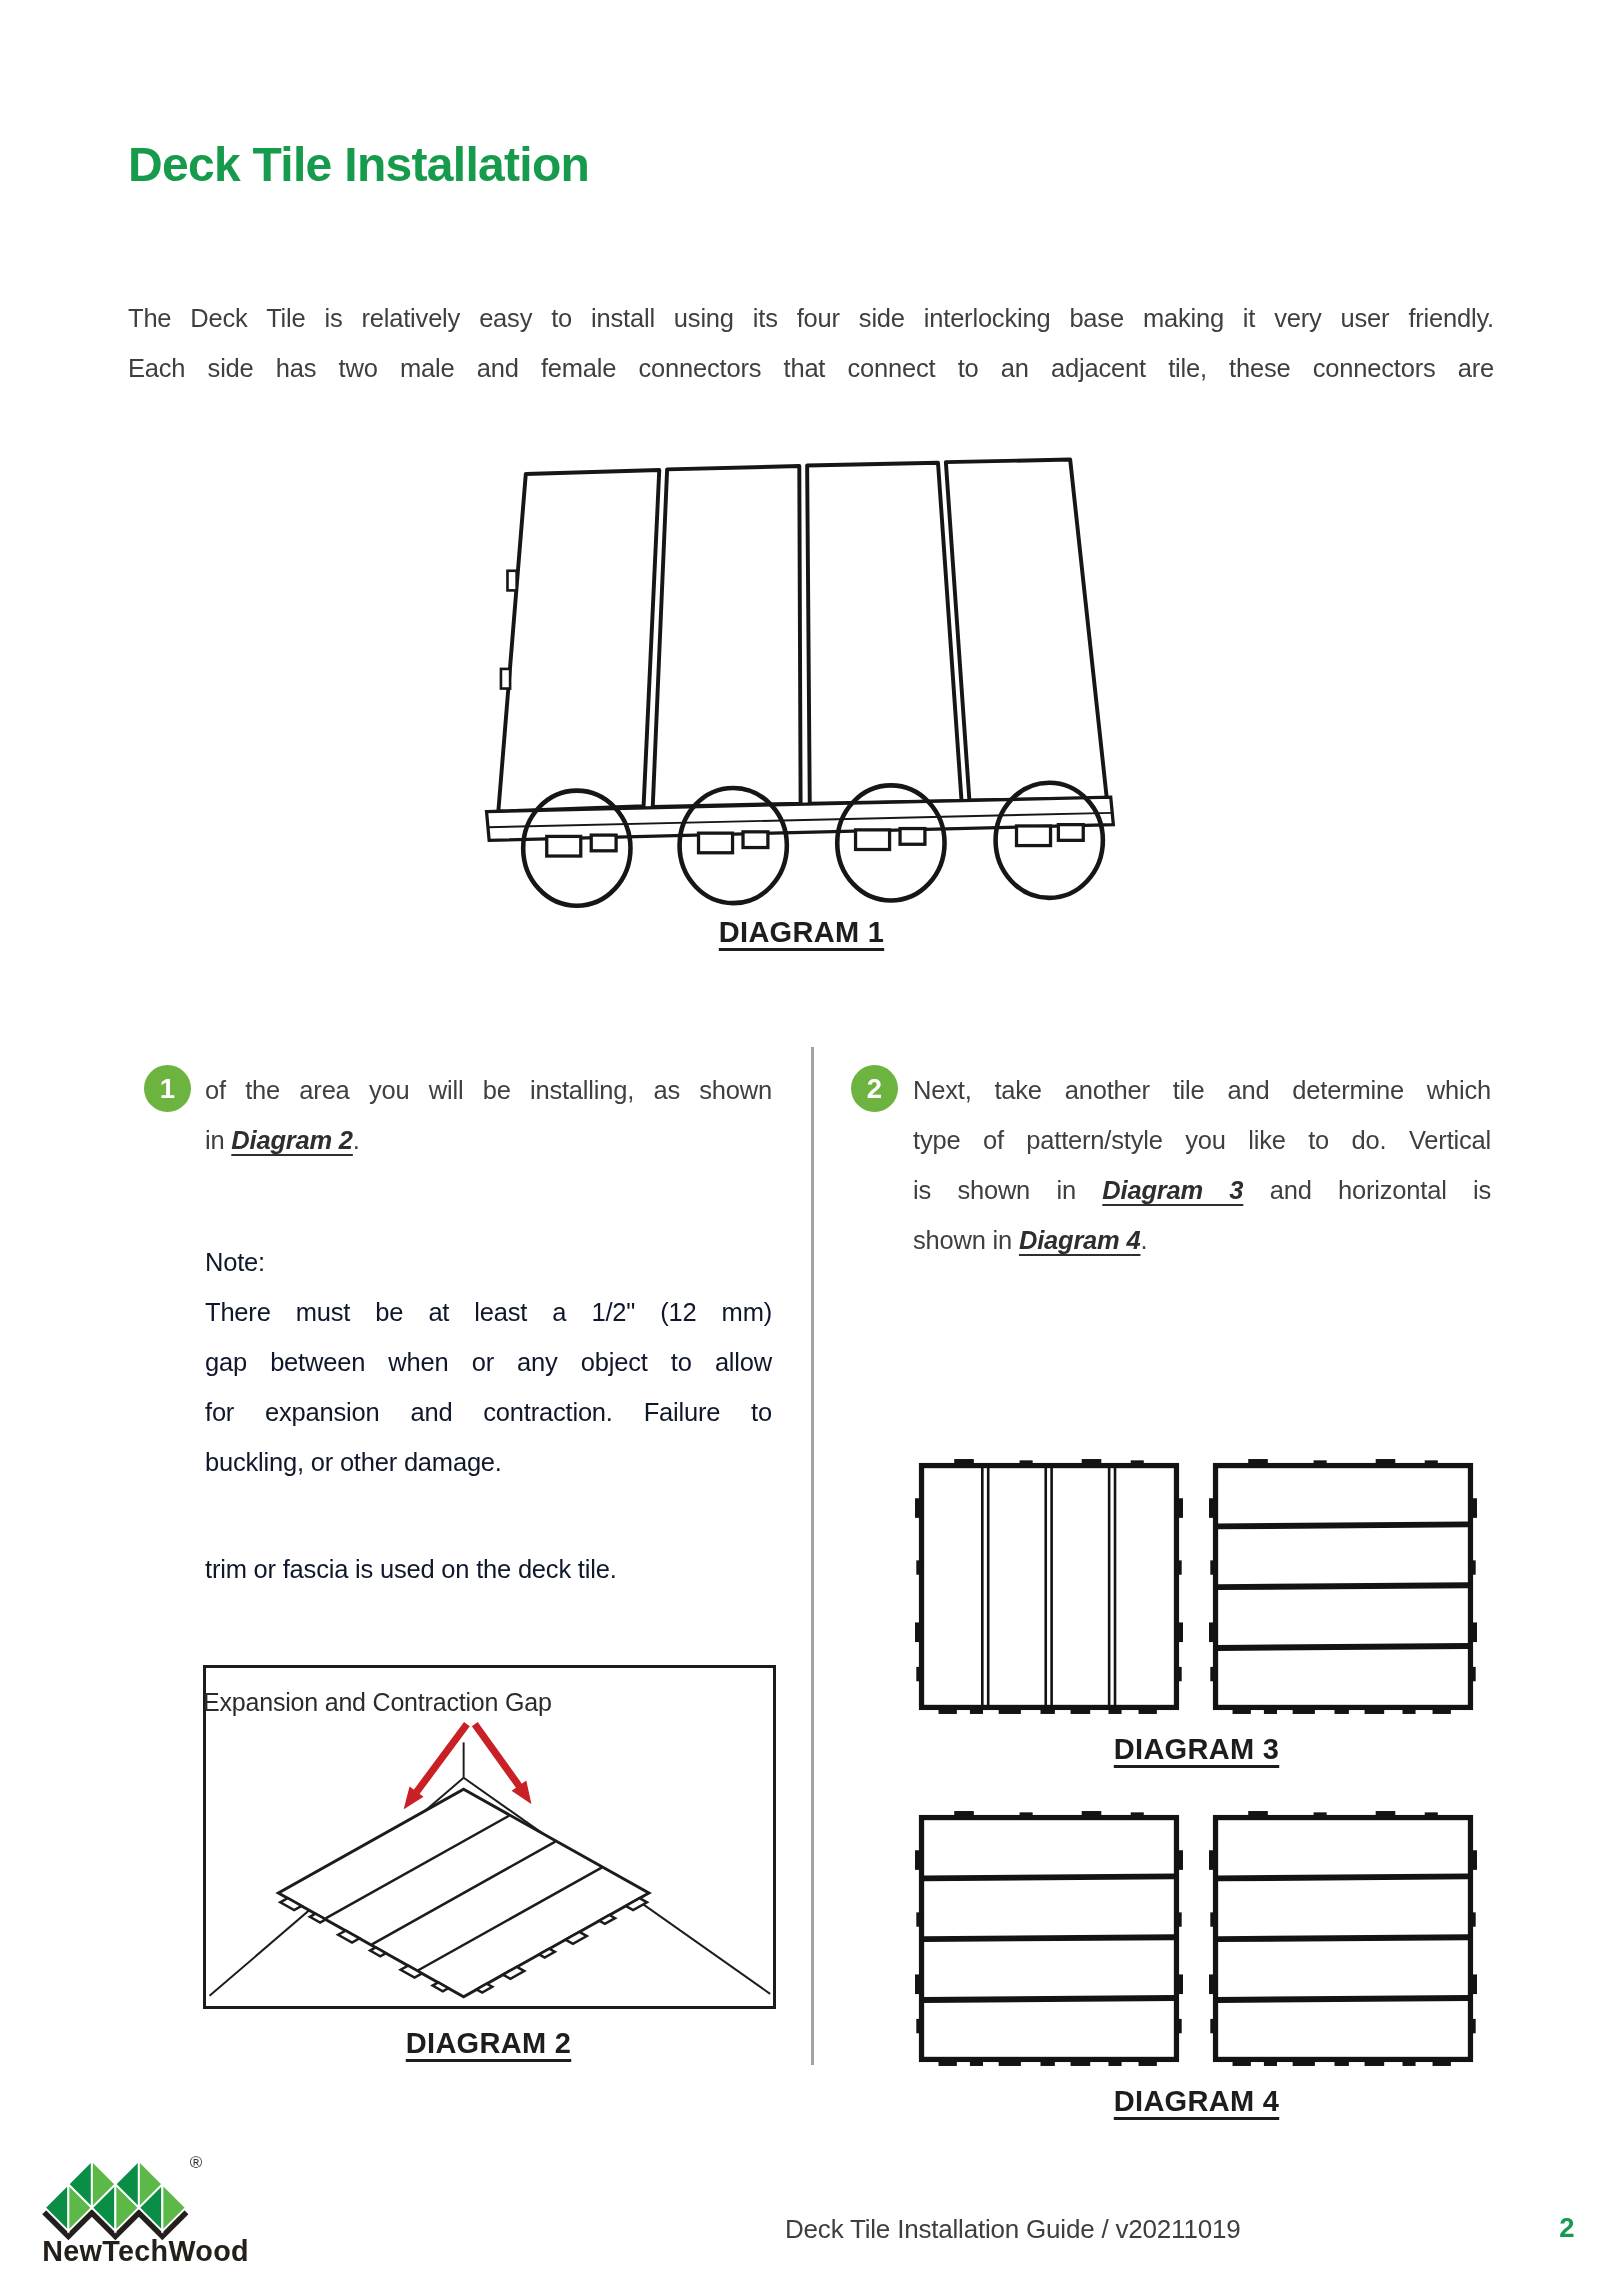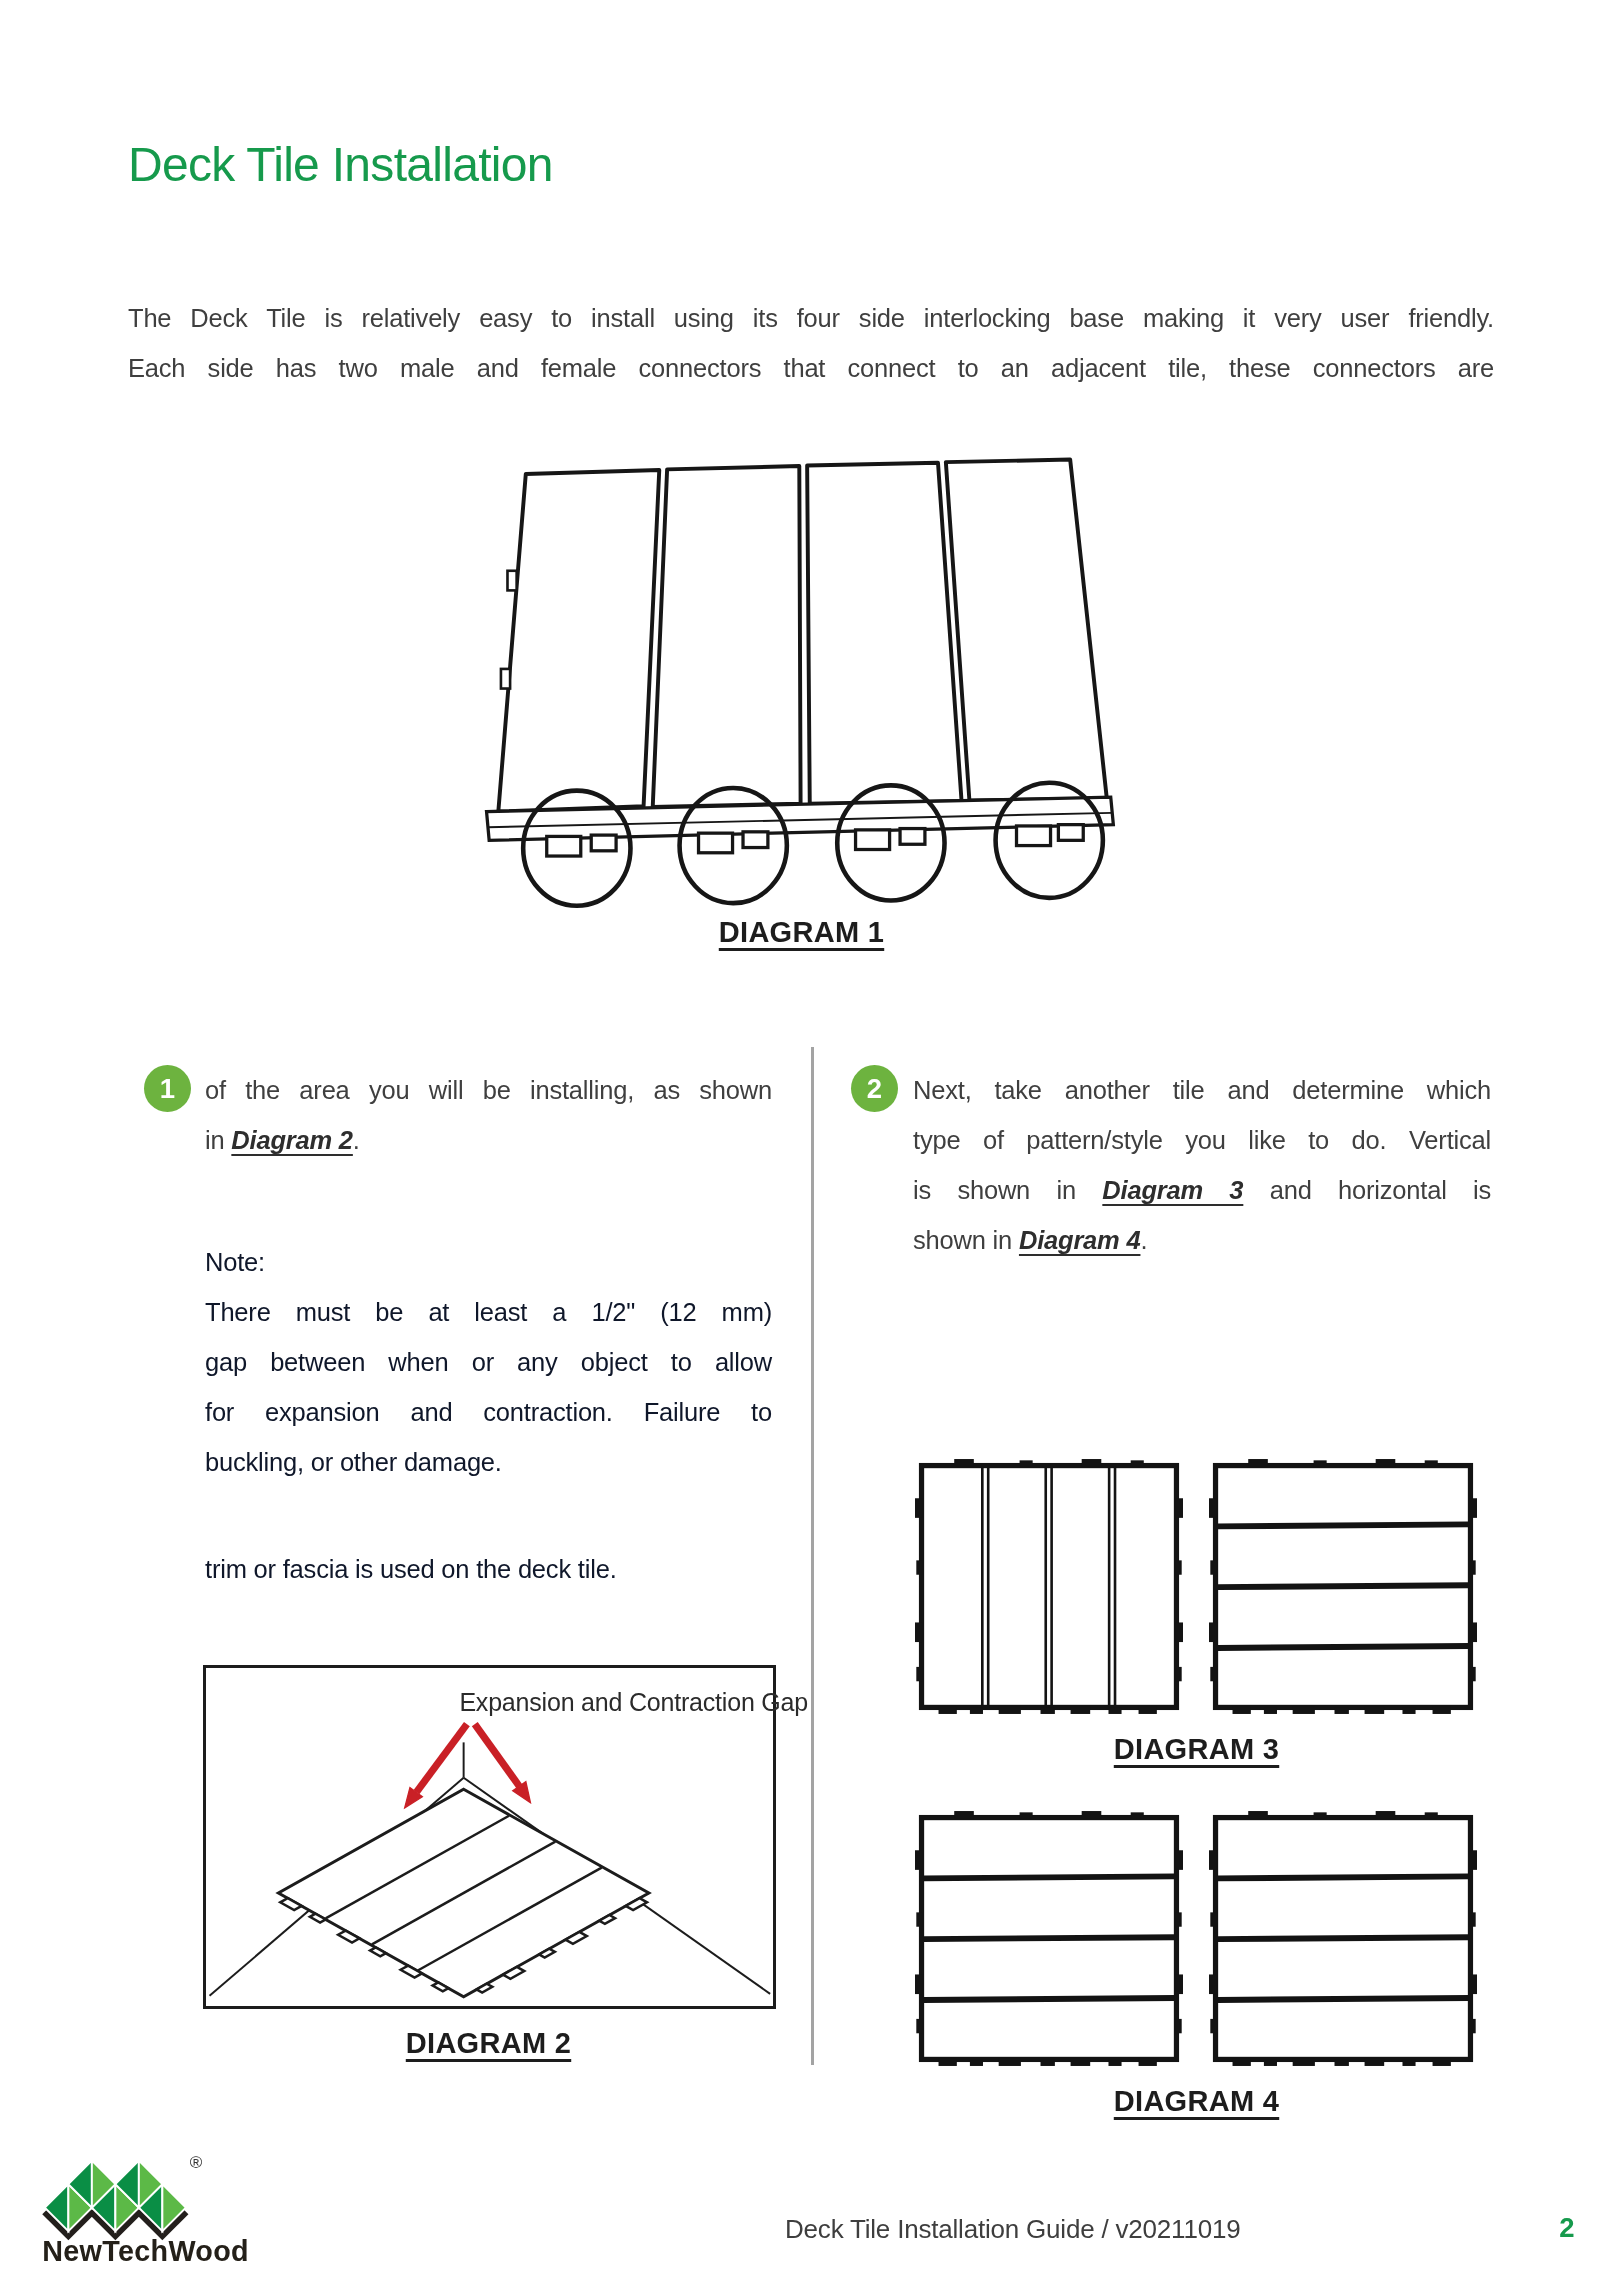--- a/index.html
+++ b/index.html
@@ -1,40 +1,40 @@
 <!DOCTYPE html>
 <html style="font-size:10.5px"><head>
 <meta charset="utf-8">
 <style>
   html,body{margin:0;padding:0;background:#ffffff;}
   .page{position:relative;width:1623px;height:2295px;background:#ffffff;overflow:hidden;
         font-family:"Liberation Sans",sans-serif;color:#3f3f3f;}
   .abs{position:absolute;}
 
-  .title{left:128px;top:137px;font-size:48px;font-weight:normal;color:#169a4c;letter-spacing:-0.7px;}
+  .title{left:128px;top:137px;font-size:48px;font-weight:bold;color:#169a4c;letter-spacing:-0.7px;}
 
   .bodyline{height:50px;line-height:50px;font-size:25.5px;letter-spacing:-0.2px;color:#3f3f3f;}
   .jl{text-align:justify;text-align-last:justify;}
   .ll{text-align:left;text-align-last:left;}
   .boldtxt{font-weight:normal;color:#0f172a;}
   .diagram-link{font-weight:bold;font-style:italic;text-decoration:underline;
                 text-underline-offset:4.6px;text-decoration-thickness:2px;color:#2e2e2e;}
 
   .intro{left:128px;top:293px;width:1366px;}
 
   .caption{font-size:29px;font-weight:bold;color:#1d1d1d;text-align:center;letter-spacing:0.3px;
            text-decoration:underline;text-underline-offset:5.9px;text-decoration-thickness:2.6px;}
 
   .badge{width:47px;height:47px;border-radius:50%;background:#6db33f;color:#ffffff;
          font-size:27.5px;font-weight:bold;display:flex;align-items:center;justify-content:center;}
 
   .col-divider{left:811px;top:1047px;width:2.6px;height:1018px;background:#a3a3a3;}
 
   .d2box{left:203px;top:1665px;width:573px;height:344px;border:3.3px solid #1c1c1c;box-sizing:border-box;background:#fff;}
-  .d2label{left:203px;top:1688px;width:573px;text-align:right;font-size:25px;color:#2b2b2b;letter-spacing:-0.2px;padding-left:32px;}
+  .d2label{left:203px;top:1688px;width:573px;text-align:left;font-size:25px;color:#2b2b2b;letter-spacing:-0.2px;}
 
   .footer-doc{left:785px;top:2214px;width:662px;text-align:left;font-size:26px;color:#3e3e3e;letter-spacing:-0.2px;}
   .footer-page{left:1544px;top:2212px;width:46px;text-align:center;font-size:27.5px;font-weight:bold;color:#169a4c;}
 
   svg{display:block;}
 </style>
 </head>
 <body>
 
 <div class="page">

